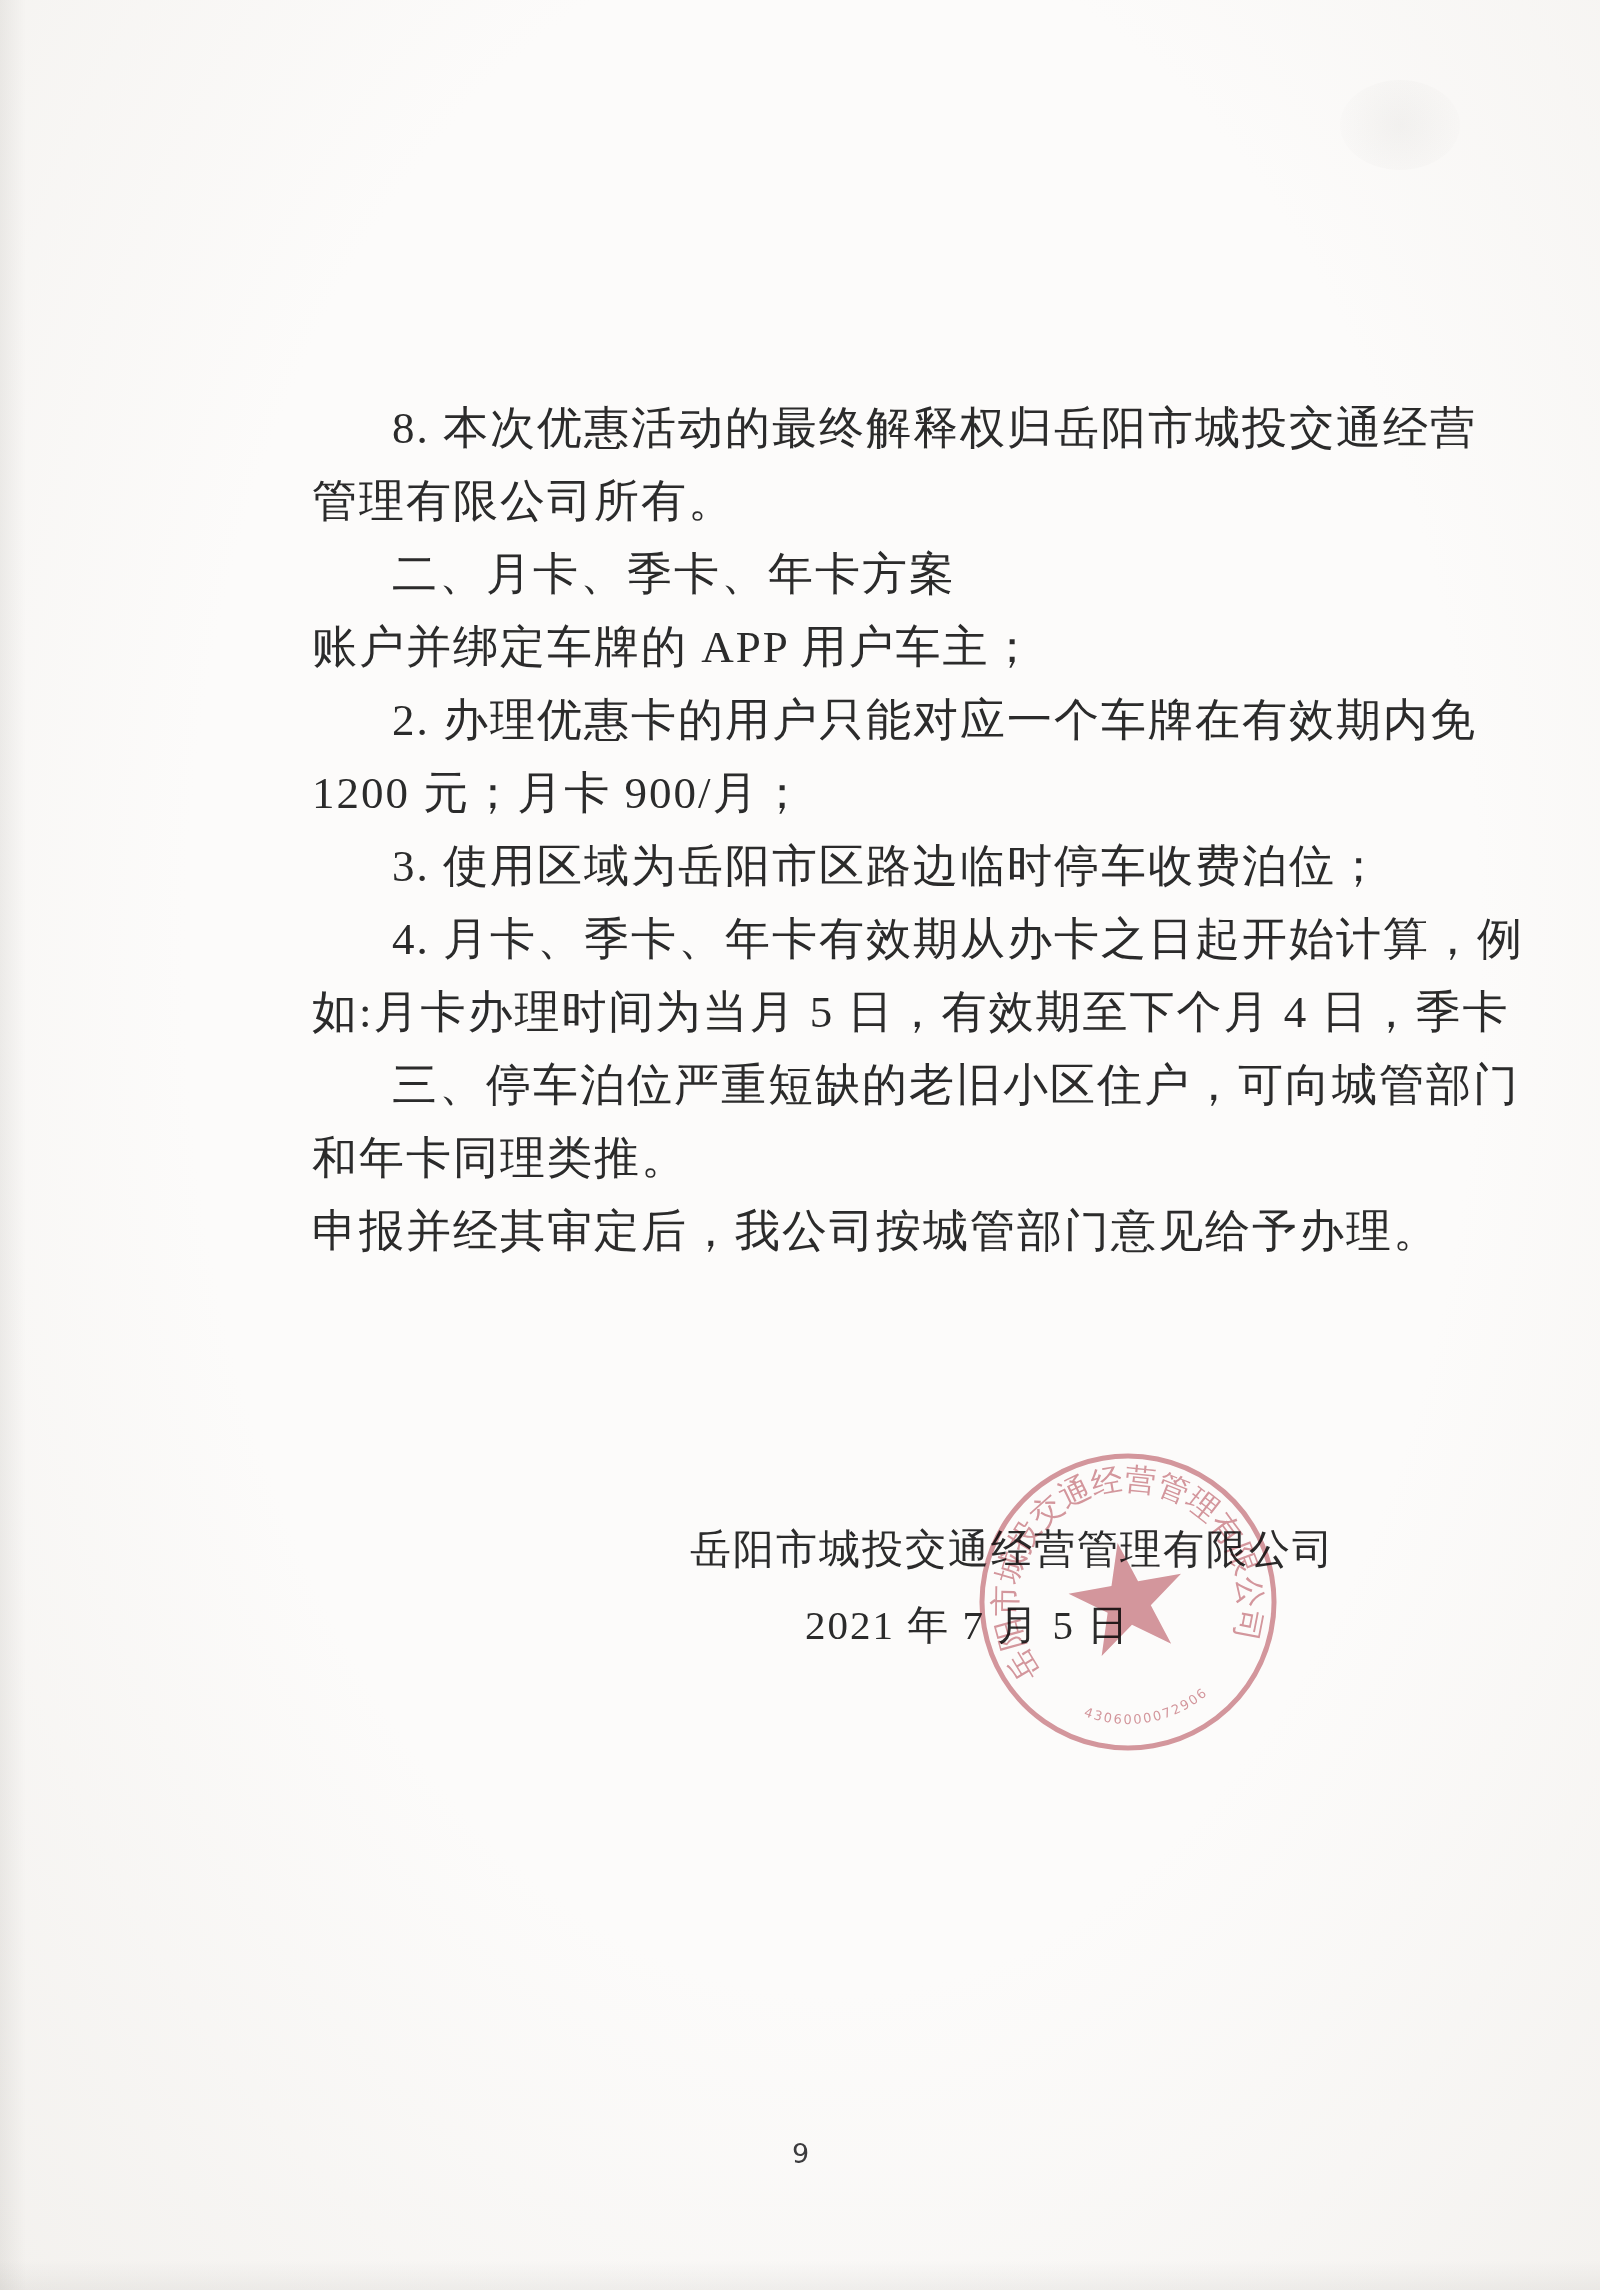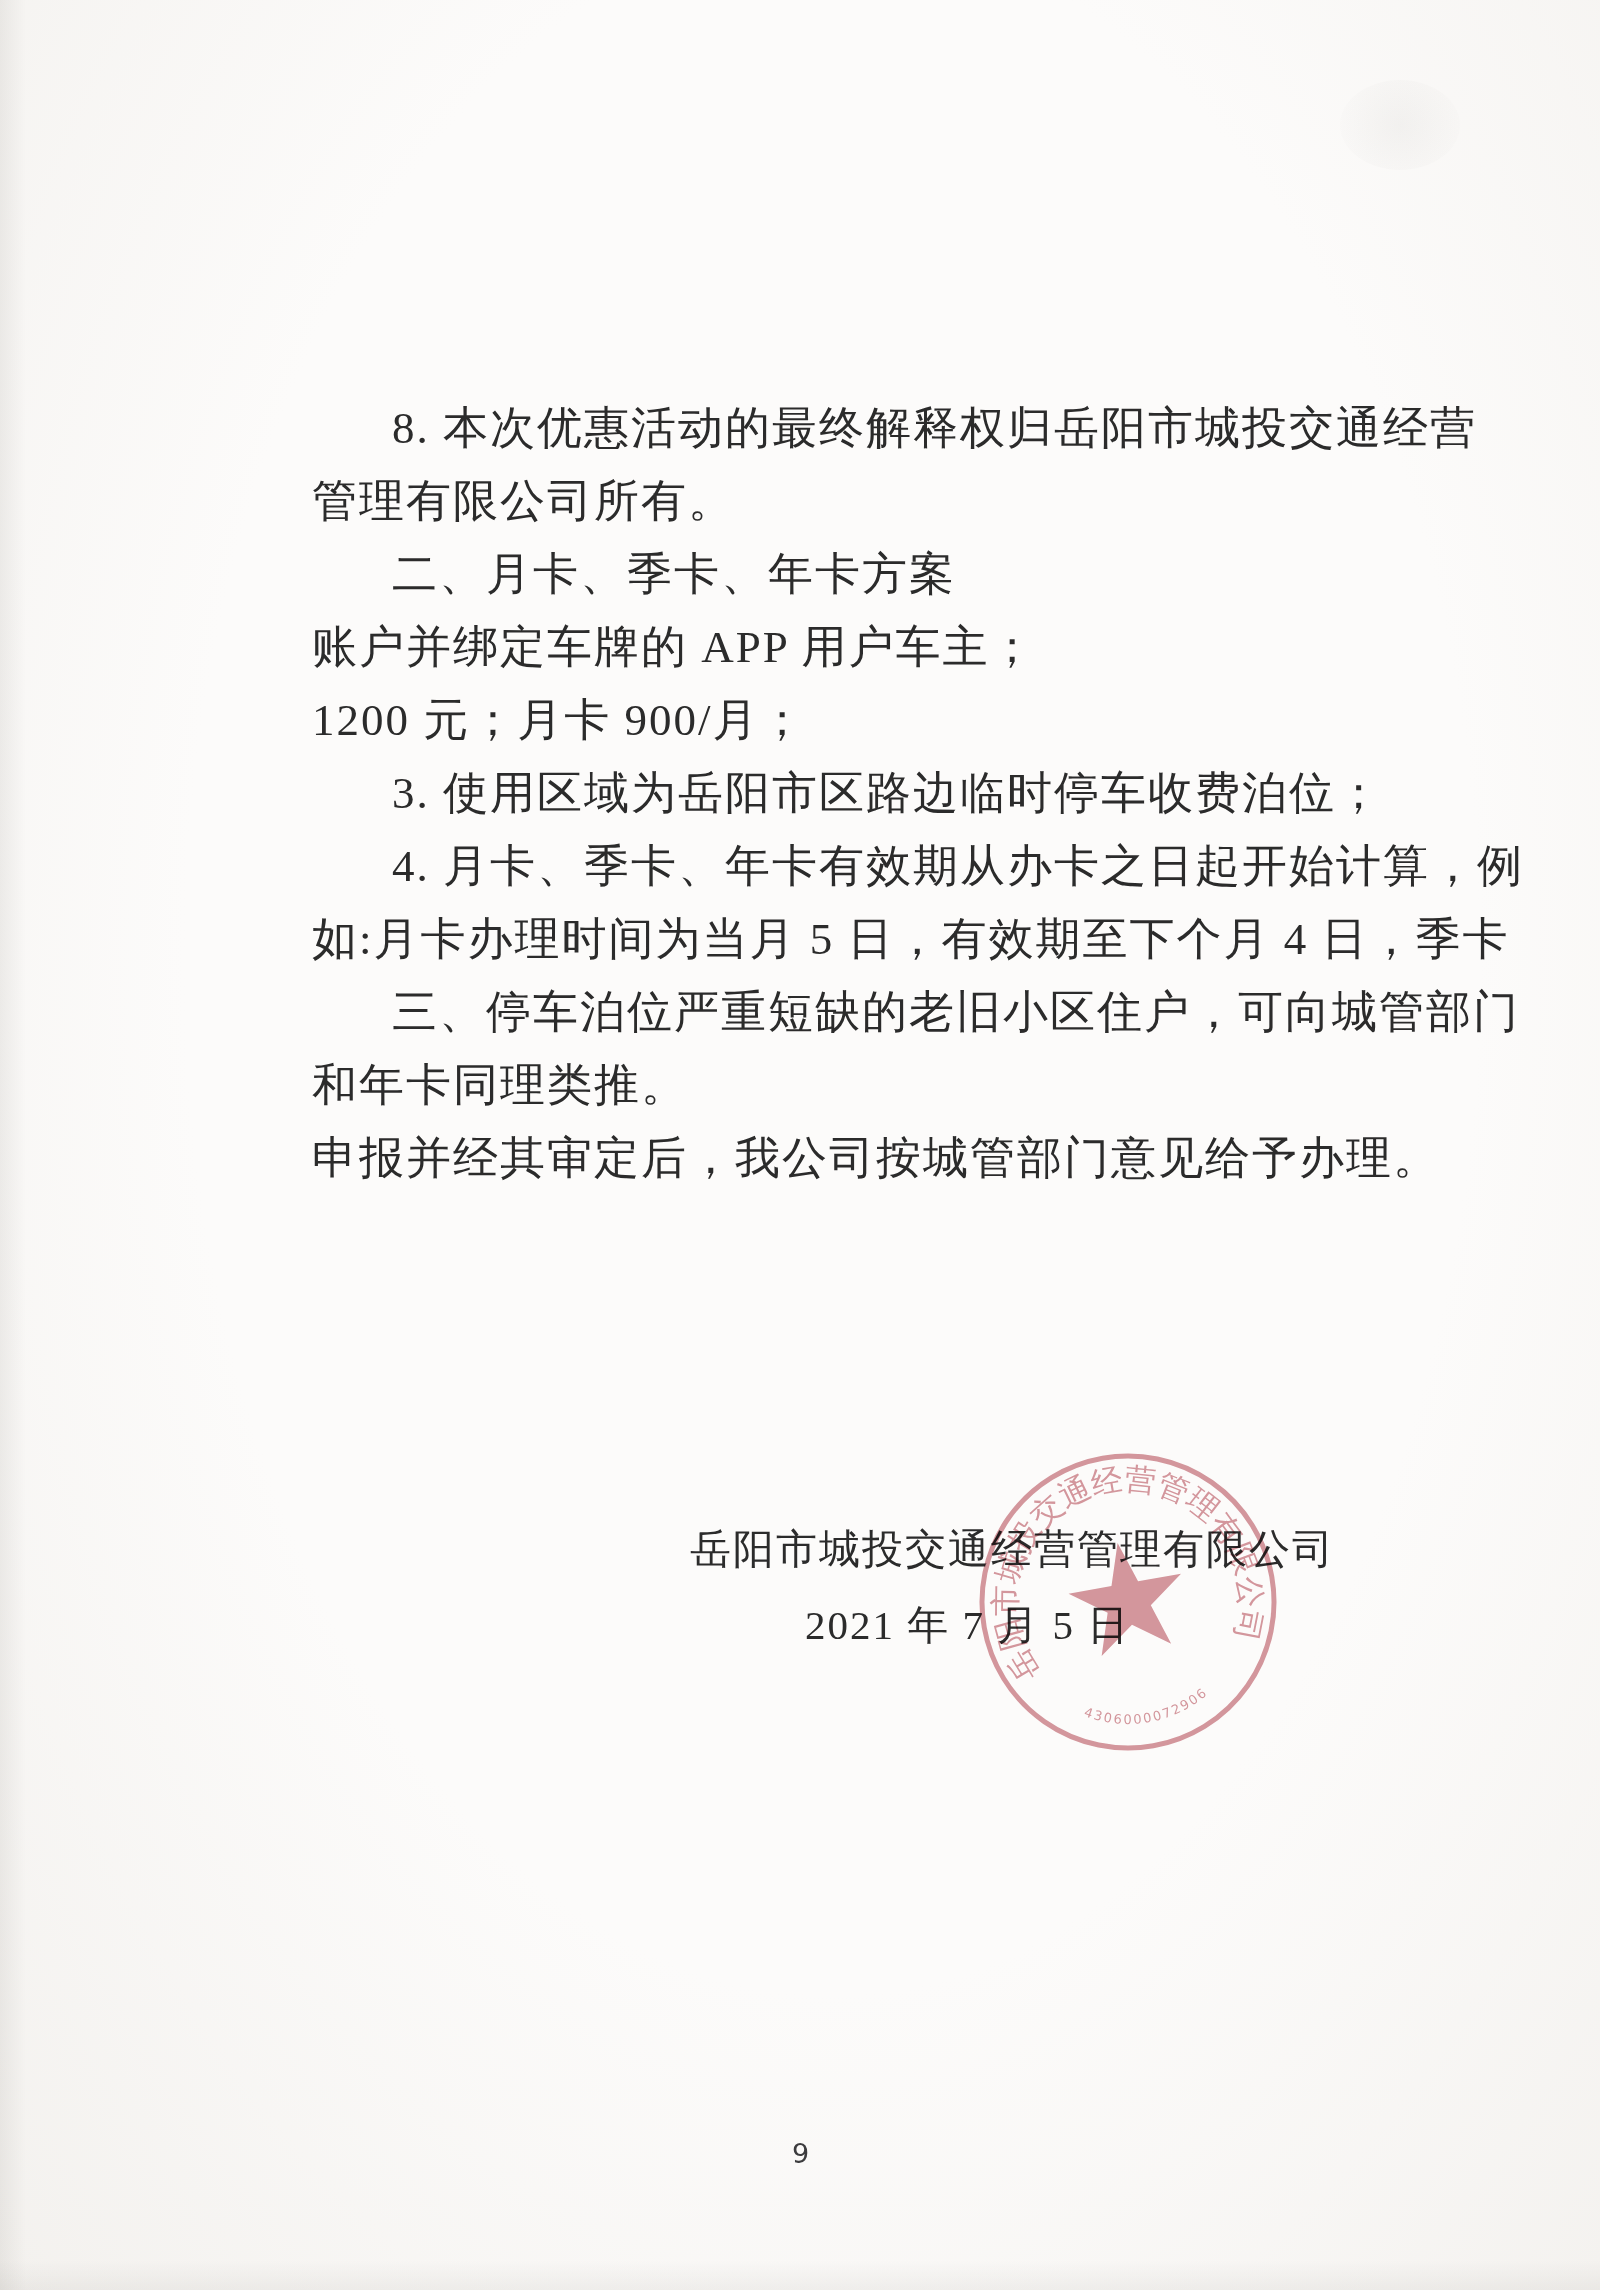--- a/index.html
+++ b/index.html
@@ -68,20 +68,21 @@
 
   <div class="edge-shade-left"></div>
   <div class="edge-shade-bottom"></div>
   <div class="smudge" style="left:1340px;top:80px;width:120px;height:90px;"></div>
 
   <div class="body-text">
     <div class="line indent">8. 本次优惠活动的最终解释权归岳阳市城投交通经营</div>
     <div class="line">管理有限公司所有。</div>
     <div class="line indent">二、月卡、季卡、年卡方案</div>
     <div class="line">账户并绑定车牌的 APP 用户车主；</div>
+    <div class="line indent">2. 办理优惠卡的用户只能对应一个车牌在有效期内免</div>
     <div class="line">1200 元；月卡 900/月；</div>
     <div class="line indent">3. 使用区域为岳阳市区路边临时停车收费泊位；</div>
     <div class="line indent">4. 月卡、季卡、年卡有效期从办卡之日起开始计算，例</div>
     <div class="line">如:月卡办理时间为当月 5 日，有效期至下个月 4 日，季卡</div>
     <div class="line indent">三、停车泊位严重短缺的老旧小区住户，可向城管部门</div>
     <div class="line">和年卡同理类推。</div>
     <div class="line">申报并经其审定后，我公司按城管部门意见给予办理。</div>
   </div>
 
   <div class="signature-company">岳阳市城投交通经营管理有限公司</div>

